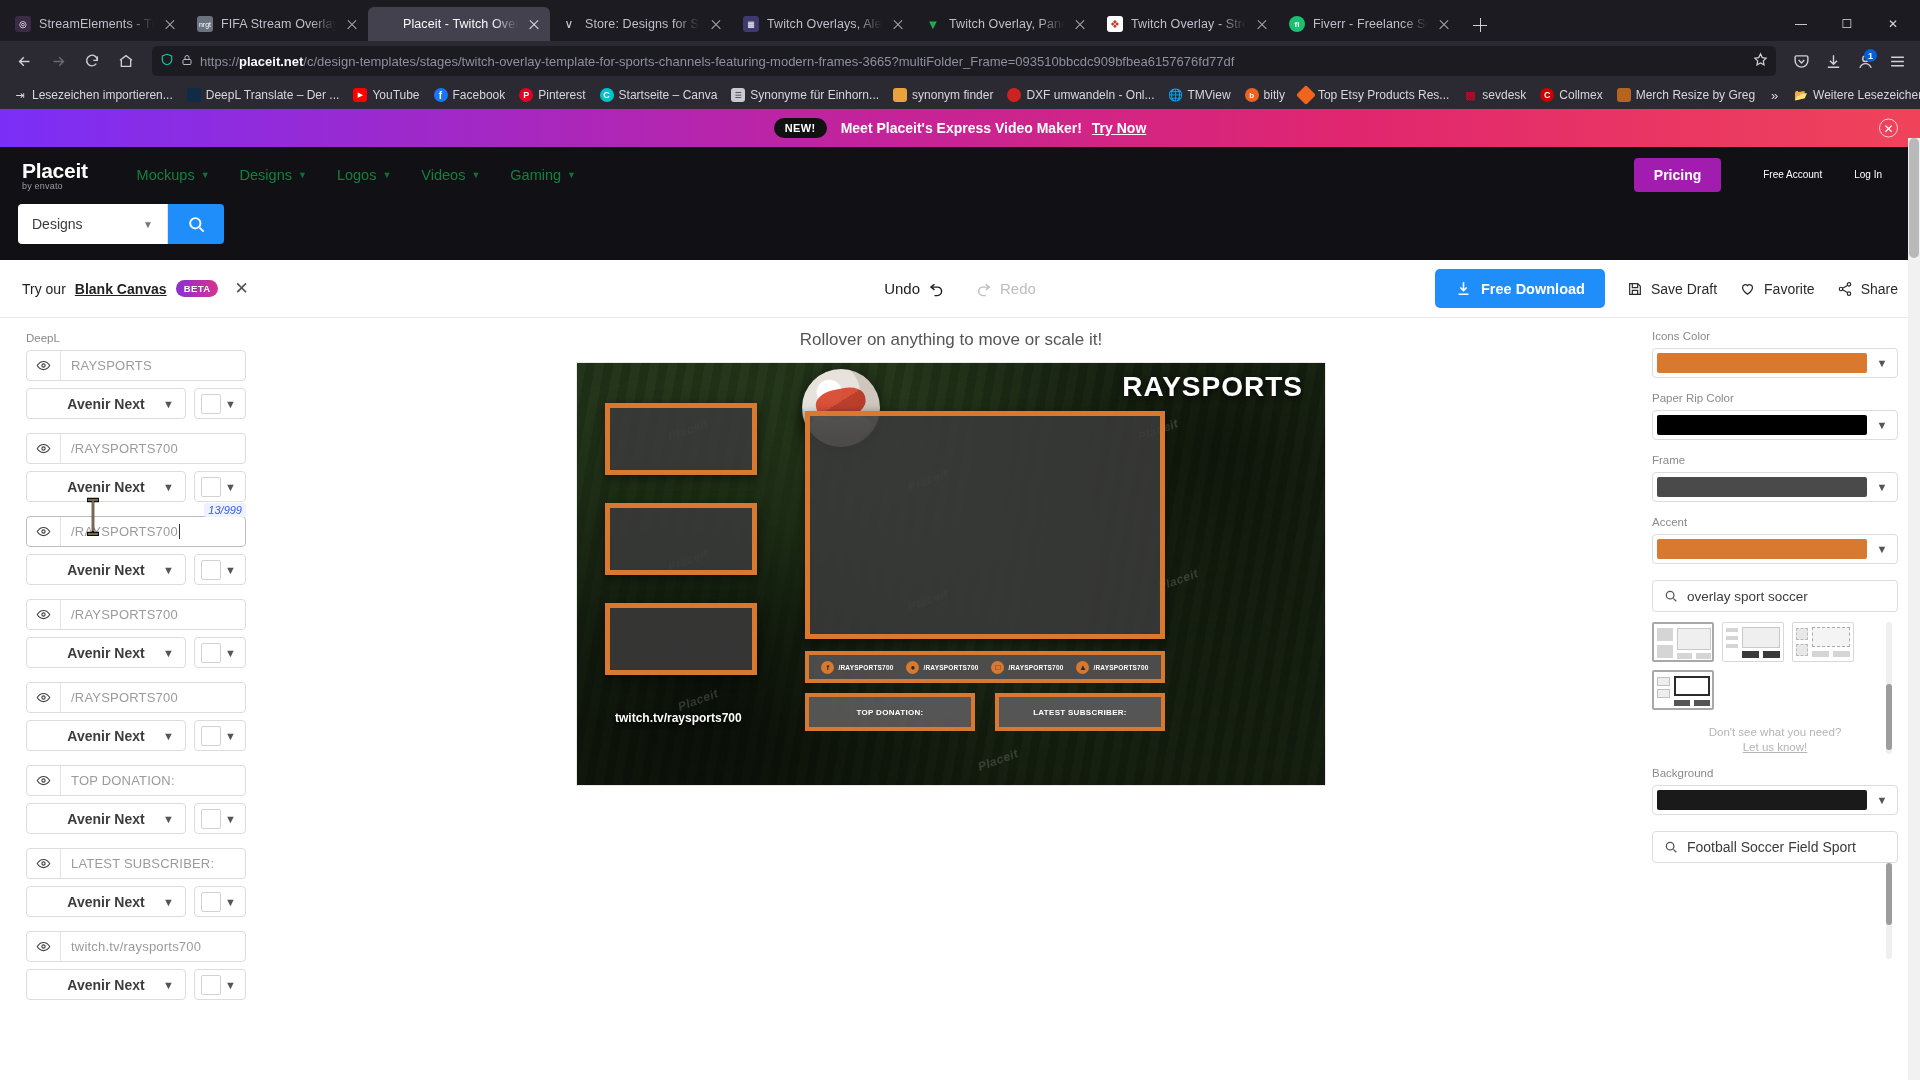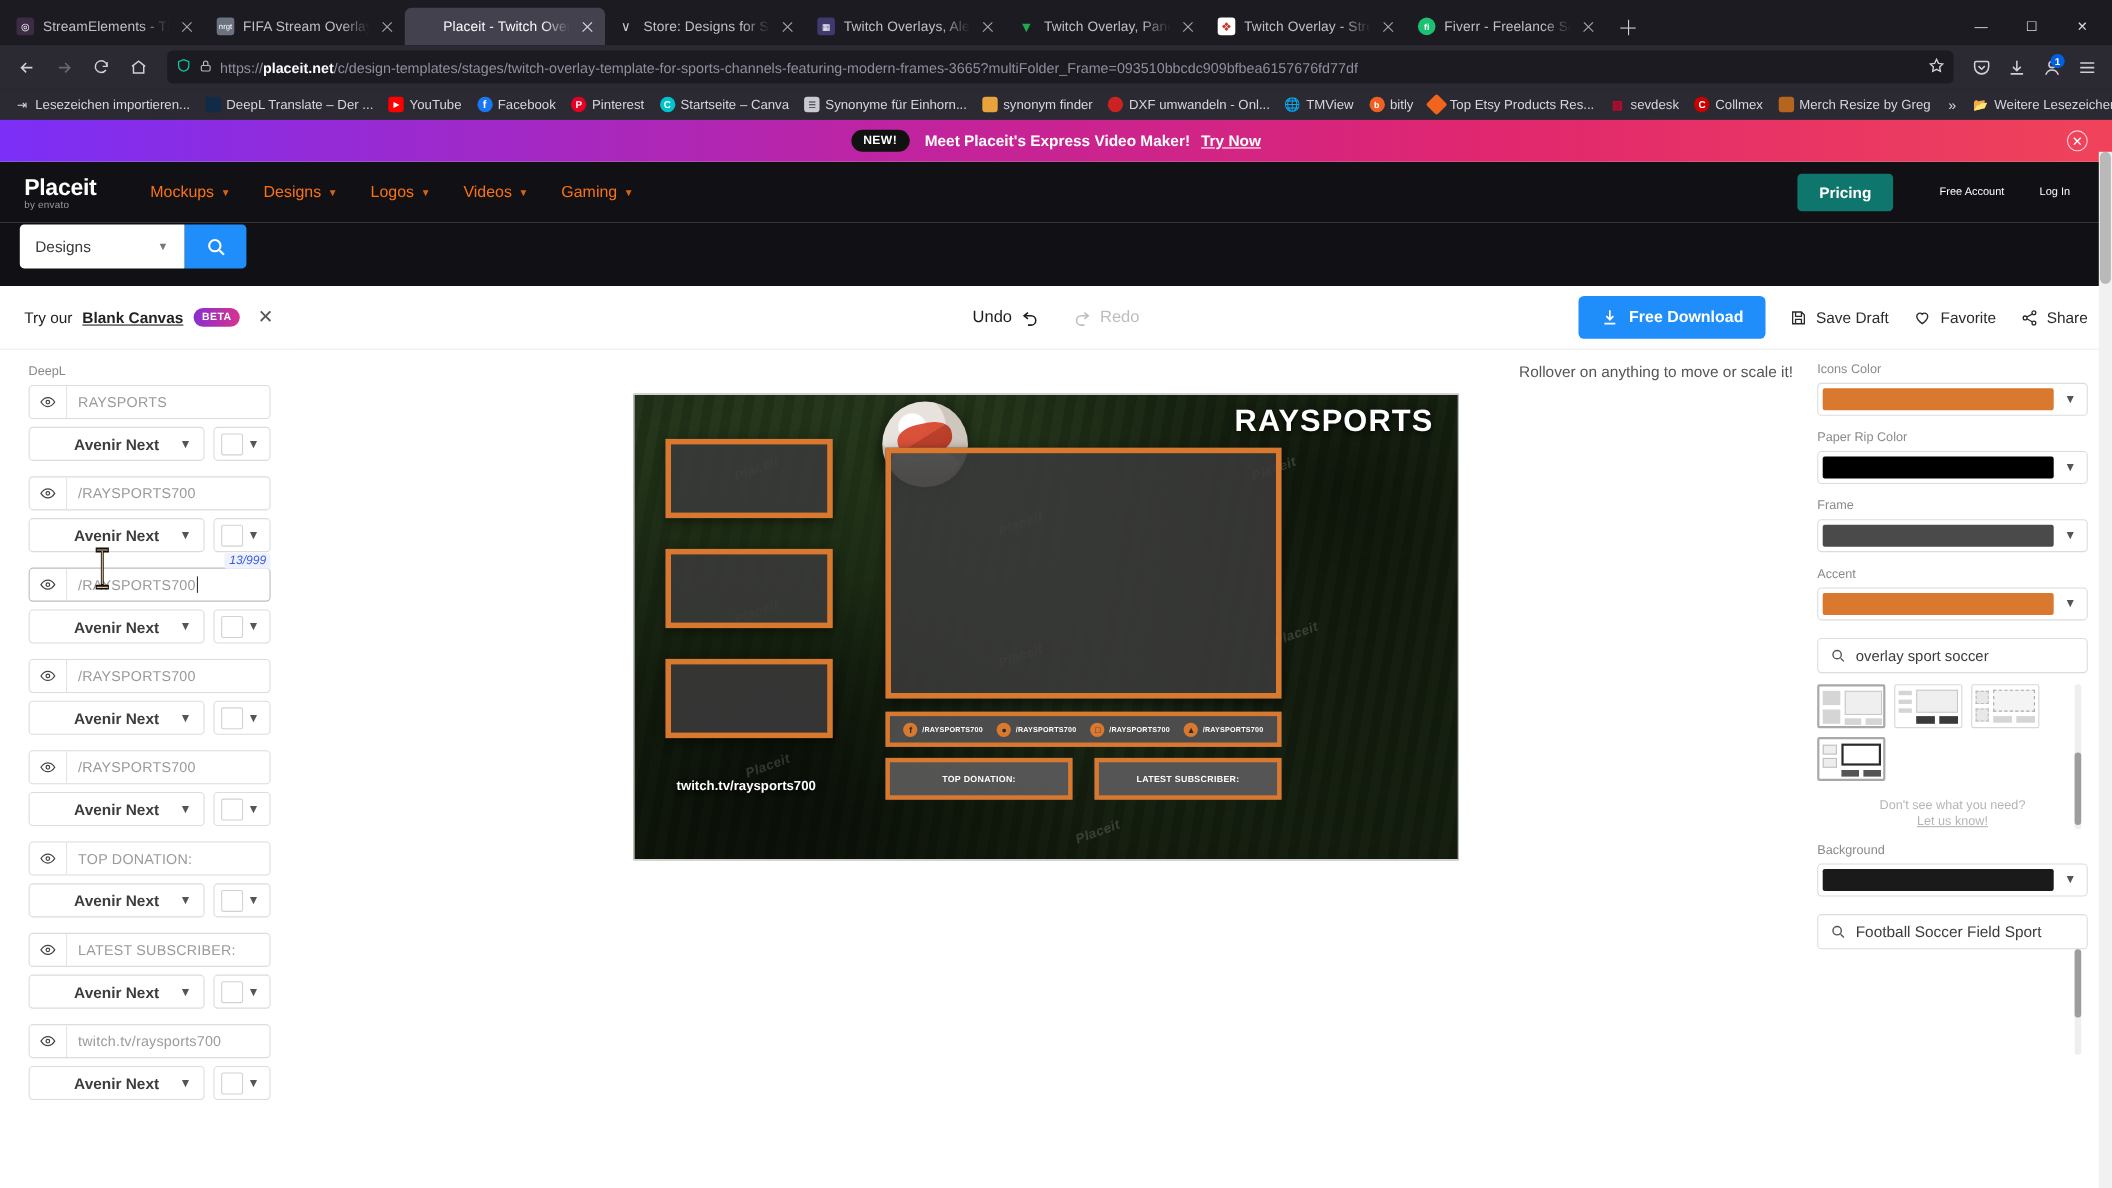--- a/index.html
+++ b/index.html
@@ -120,27 +120,27 @@
 
   
   .site-header {
     height: 55px; background:#111014; display:flex; align-items:center;
     padding: 0 22px; gap: 0;
   }
   .logo { display:flex; flex-direction:column; margin-right:34px; }
   .logo .l1 { color:#fff; font-size:21px; font-weight:700; letter-spacing:-.3px; }
   .logo .l2 { color:#9a9aa2; font-size:9px; letter-spacing:.2px; margin-top:-2px;}
   .navitem {
-    color:#f97316; font-size:14.5px; padding: 0 15px; height:55px; display:flex;
+    color:#15803d; font-size:14.5px; padding: 0 15px; height:55px; display:flex;
     align-items:center; gap:6px; font-weight:400;
   }
   .navitem .car { font-size:9px; opacity:.85; }
   .hdr-right { margin-left:auto; display:flex; align-items:center; gap:0; }
   .btn-pricing {
-    background:#0f766e; color:#fff; font-size:14px; font-weight:700;
+    background:#a21caf; color:#fff; font-size:14px; font-weight:700;
     padding:9px 20px; border-radius:4px; margin-right:26px;
   }
   .hdr-link { color:#fff; font-size:10px; padding:0 16px; }
 
   
   .searchrow {
     height: 58px; background:#111014; display:flex; align-items:center;
     padding: 0 18px 14px 18px;
   }
   .search-wrap { display:flex; width:100%; height:40px; }
@@ -222,21 +222,21 @@
     position:absolute; right:26px; top:-13px; font-size:11px; color:#3b5bdb;
     font-style:italic; background:#eef2ff; padding:1px 4px; border-radius:2px;
   }
   .text-cursor {
     position:absolute; left:84px; top:-20px; width:18px; height:40px;
     pointer-events:none;
   }
 
   
   .canvas-col { flex:1 1 auto; position:relative; padding-top:12px; }
-  .rollover-hint { text-align:right; font-size:14px; color:#555; margin-bottom:12px; }
+  .rollover-hint { text-align:center; font-size:17px; color:#555; margin-bottom:12px; }
   .stage {
     width: 750px; height: 424px; margin: 0 auto; position:relative;
     background:#0b1208; overflow:hidden; border:1px solid #e8e8e8;
   }
   
   .stage .grass {
     position:absolute; inset:0;
     background:
       radial-gradient(ellipse at 30% 40%, rgba(70,110,50,.55), transparent 60%),
       repeating-linear-gradient(100deg, #2f4423 0 9px, #263a1c 9px 18px),

